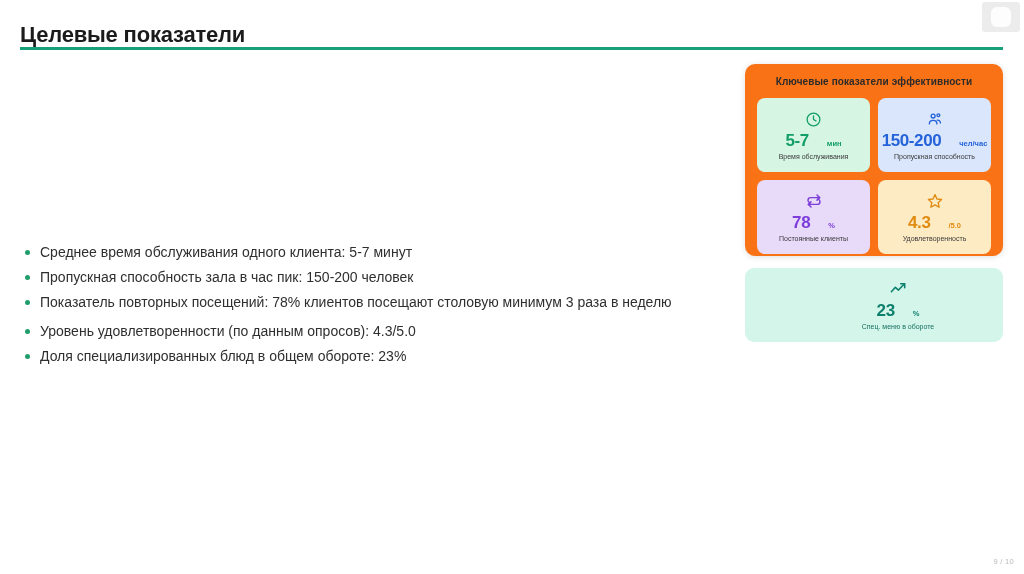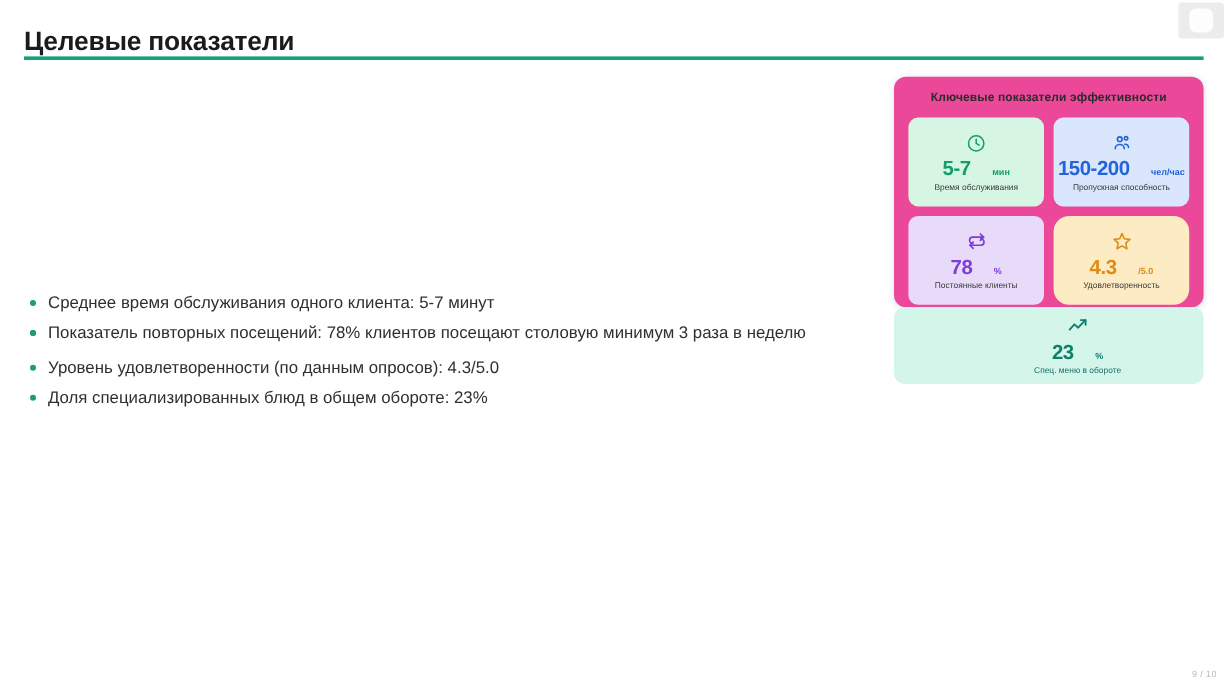--- a/index.html
+++ b/index.html
@@ -87,21 +87,21 @@
     background: #1f9d6a;
   }
 
   
   .kpi-panel {
     position: absolute;
     left: 745px;
     top: 64px;
     width: 258px;
     height: 192px;
-    background: #ec4899;
+    background: #f97316;
     border-radius: 10px;
     box-shadow: 0 1px 6px rgba(0,0,0,0.13);
     padding: 12px 12px 10px 12px;
   }
 
   .kpi-panel-title {
     text-align: center;
     font-size: 10px;
     font-weight: bold;
     color: #2b2b2b;
@@ -162,30 +162,30 @@
   
   .card-green  { background: #d6f5e3; }
   .card-green .kpi-value, .card-green .kpi-unit, .card-green svg { color: #129e68; stroke: #129e68; }
 
   .card-blue   { background: #d9e6fb; }
   .card-blue .kpi-value, .card-blue .kpi-unit, .card-blue svg { color: #2563d9; stroke: #2563d9; }
 
   .card-purple { background: #e8daf9; }
   .card-purple .kpi-value, .card-purple .kpi-unit, .card-purple svg { color: #7c3ddb; stroke: #7c3ddb; }
 
-  .card-orange { background: #fdebc4; border-radius: 13px; }
+  .card-orange { background: #fdebc4; }
   .card-orange .kpi-value, .card-orange .kpi-unit, .card-orange svg { color: #e08b12; stroke: #e08b12; }
 
   
   .highlight-card {
     position: absolute;
     left: 745px;
-    top: 256px;
+    top: 268px;
     width: 258px;
-    height: 64px;
+    height: 74px;
     background: #d4f6ea;
     border-radius: 9px;
     display: flex;
     flex-direction: column;
     align-items: center;
     justify-content: center;
     padding-left: 48px;
   }
   .highlight-card .kpi-icon { margin-bottom: 4px; }
   .highlight-card svg { stroke: #0d7f6d; }
@@ -214,20 +214,21 @@
 <div class="slide-title">Целевые показатели</div>
 <div class="title-rule"></div>
 
 <ul class="bullet-list">
   <li class="bullet-item">
     <span class="bullet-dot"></span>
     <span>Среднее время обслуживания одного клиента: 5-7 минут</span>
   </li>
   <li class="bullet-item">
     <span class="bullet-dot"></span>
+    <span>Пропускная способность зала в час пик: 150-200 человек</span>
   </li>
   <li class="bullet-item">
     <span class="bullet-dot"></span>
     <span>Показатель повторных посещений: 78% клиентов посещают столовую минимум 3 раза в неделю</span>
   </li>
   <li class="bullet-item">
     <span class="bullet-dot"></span>
     <span>Уровень удовлетворенности (по данным опросов): 4.3/5.0</span>
   </li>
   <li class="bullet-item">

